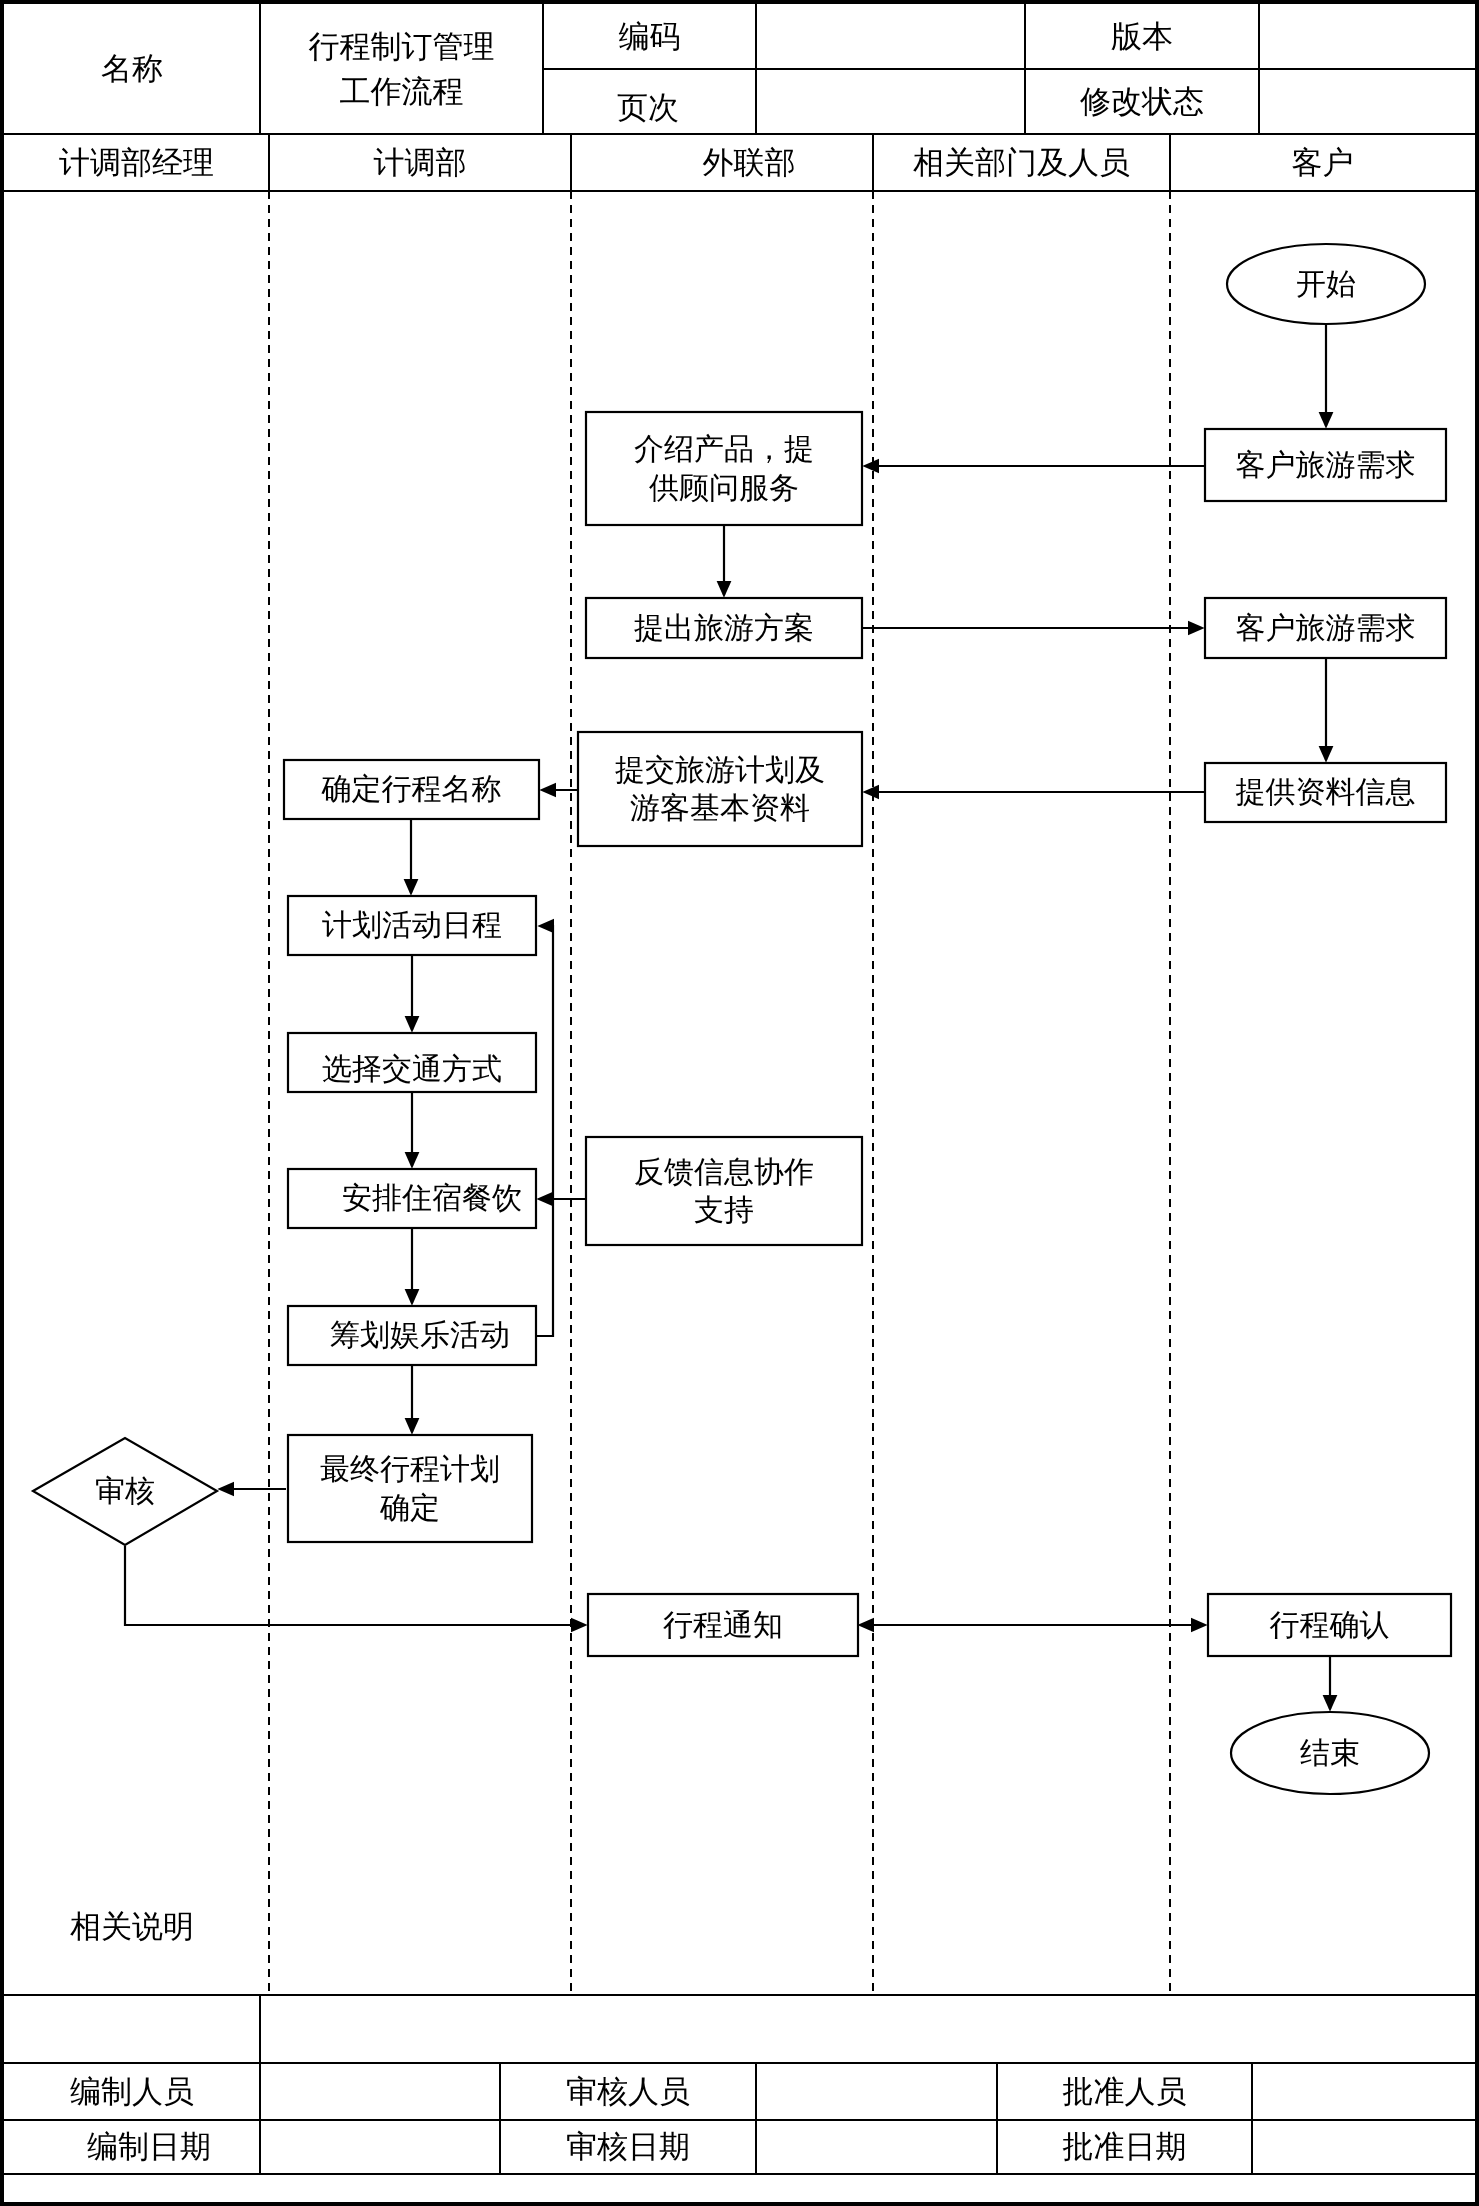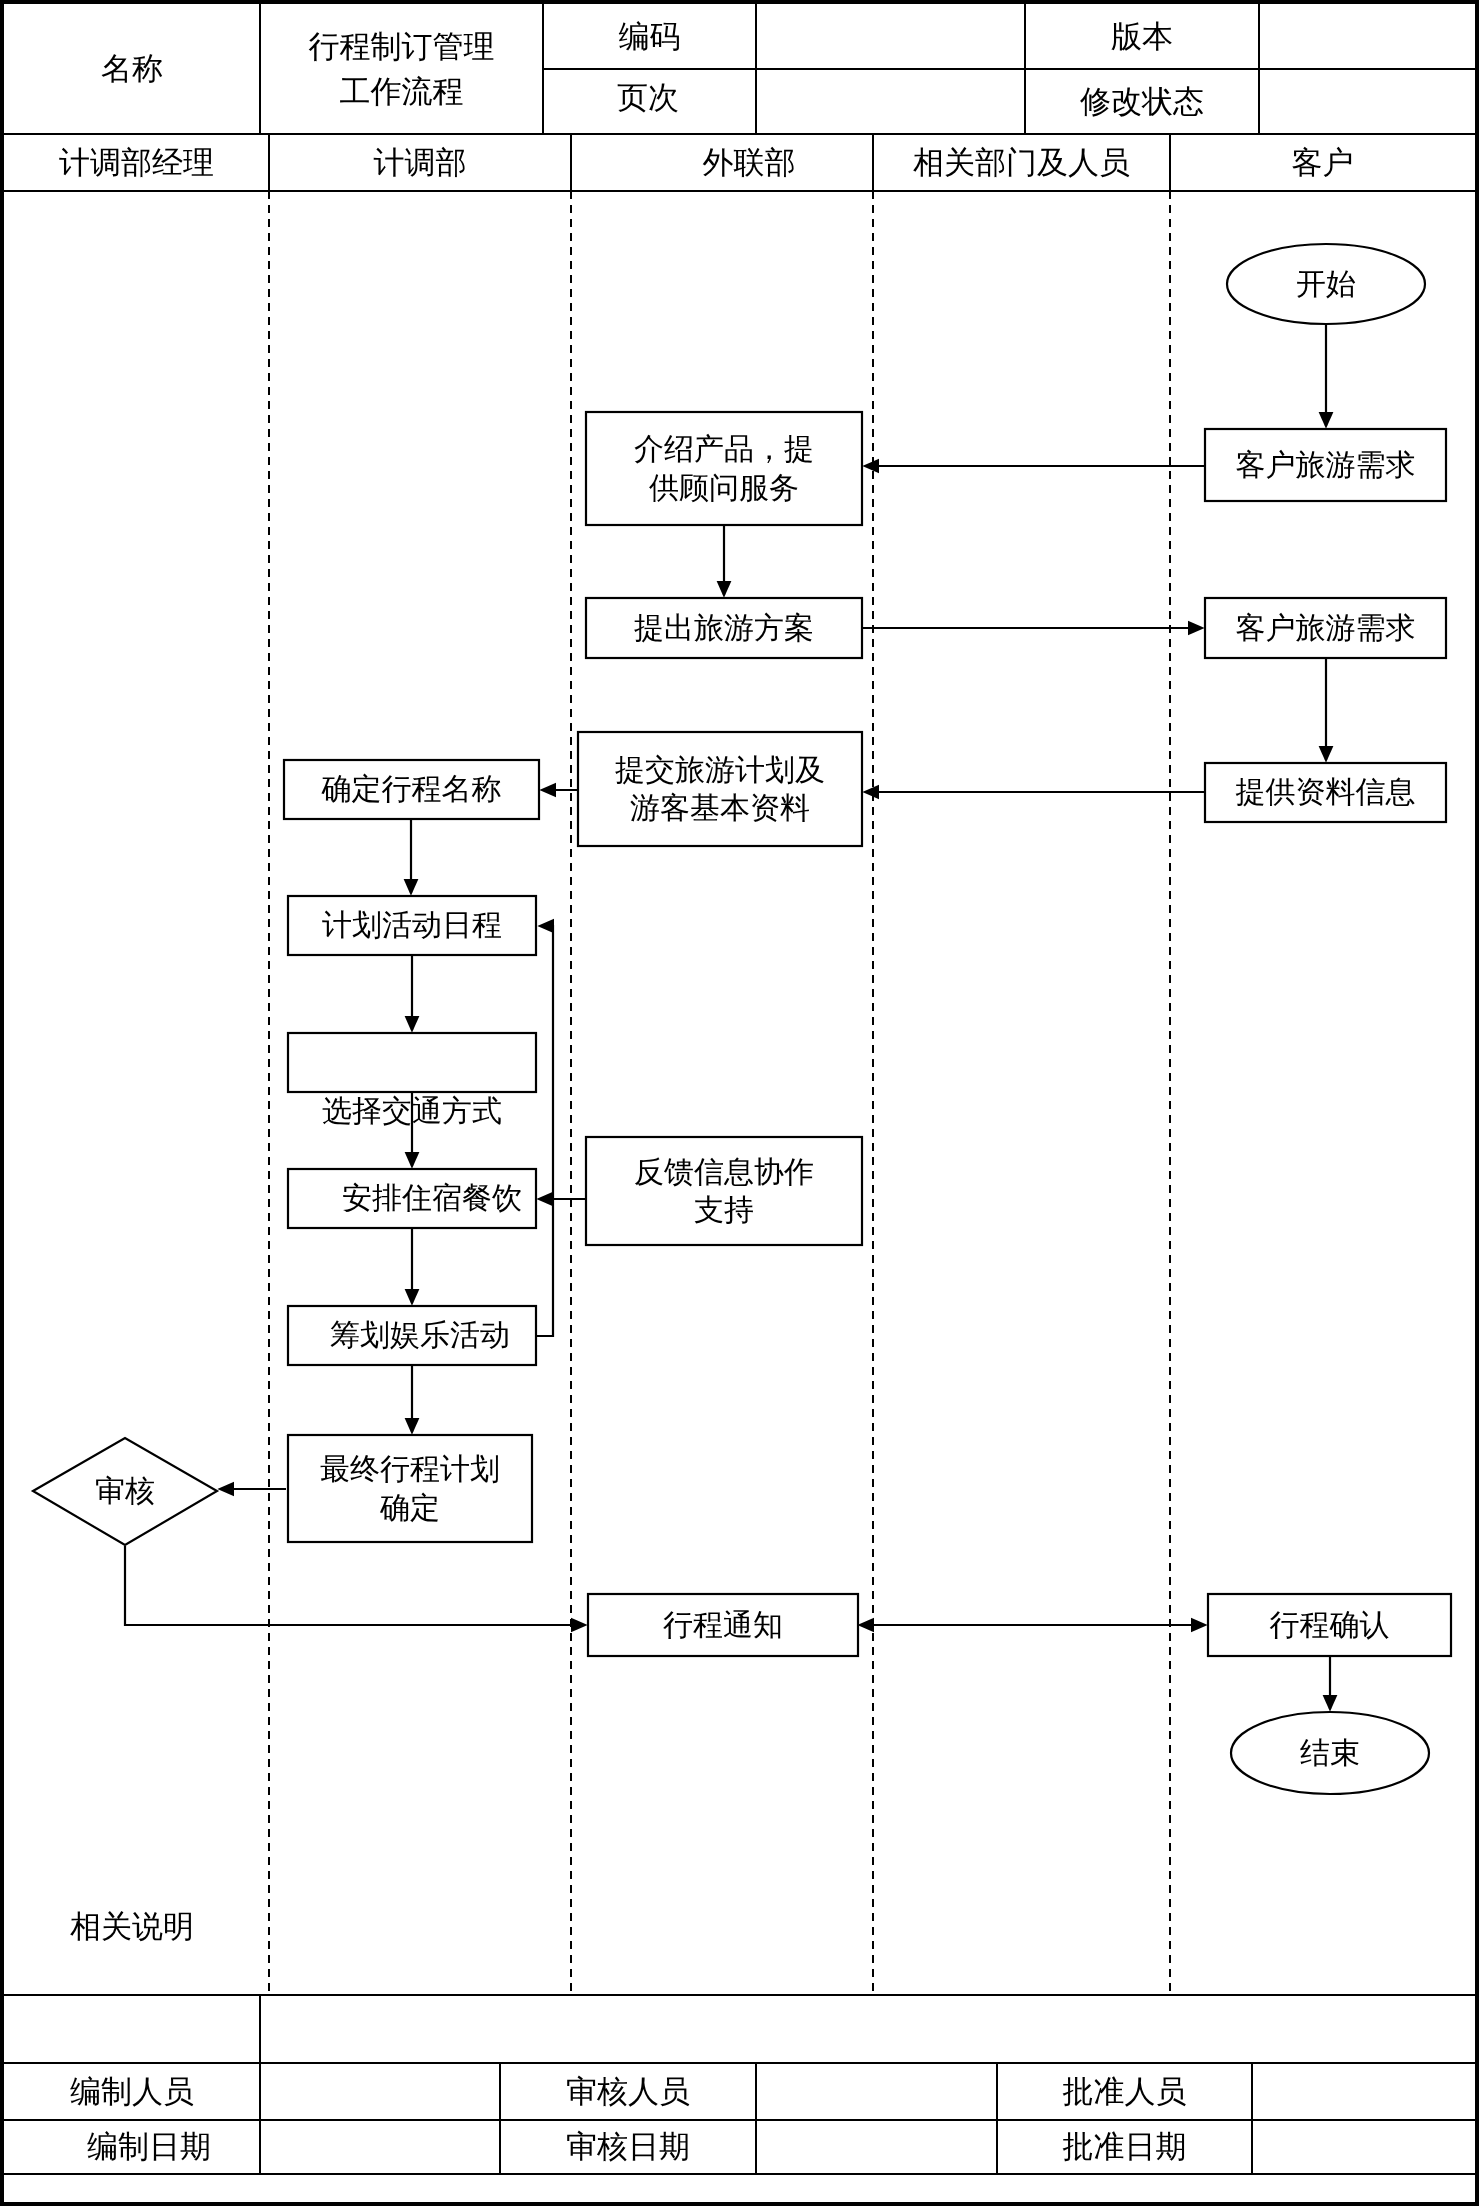--- a/index.html
+++ b/index.html
@@ -118,41 +118,41 @@
 
   <div class="lbl hdr" style="left:4px;top:4px;width:256px;height:130px;">名称</div>
   <div class="lbl hdr two-line" style="left:260px;top:4px;width:283px;height:130px;">
     <span>行程制订管理</span>
     <span>工作流程</span>
   </div>
   <div class="lbl hdr" style="left:543px;top:4px;width:213px;height:65px;">编码</div>
   <div class="lbl hdr" style="left:756px;top:4px;width:269px;height:65px;"></div>
   <div class="lbl hdr" style="left:1025px;top:4px;width:234px;height:65px;">版本</div>
   <div class="lbl hdr" style="left:1259px;top:4px;width:216px;height:65px;"></div>
-  <div class="lbl hdr" style="left:543px;top:65px;width:210px;height:65px;">页次</div>
+  <div class="lbl hdr" style="left:543px;top:75px;width:210px;height:65px;">页次</div>
   <div class="lbl hdr" style="left:756px;top:69px;width:269px;height:65px;"></div>
   <div class="lbl hdr" style="left:1025px;top:69px;width:234px;height:65px;">修改状态</div>
   <div class="lbl hdr" style="left:1259px;top:69px;width:216px;height:65px;"></div>
 
   <div class="lbl hdr" style="left:4px;top:134px;width:265px;height:57px;">计调部经理</div>
   <div class="lbl hdr" style="left:269px;top:134px;width:302px;height:57px;">计调部</div>
   <div class="lbl hdr" style="left:571px;top:134px;width:356px;height:57px;">外联部</div>
   <div class="lbl hdr" style="left:873px;top:134px;width:297px;height:57px;">相关部门及人员</div>
   <div class="lbl hdr" style="left:1170px;top:134px;width:305px;height:57px;">客户</div>
 
   <div class="lbl" style="left:1227px;top:244px;width:198px;height:80px;">开始</div>
   <div class="lbl" style="left:1205px;top:429px;width:241px;height:72px;">客户旅游需求</div>
   <div class="lbl" style="left:626px;top:412px;width:196px;height:113px;">介绍产品，提供顾问服务</div>
   <div class="lbl" style="left:586px;top:598px;width:276px;height:60px;">提出旅游方案</div>
   <div class="lbl" style="left:1205px;top:598px;width:241px;height:60px;">客户旅游需求</div>
   <div class="lbl" style="left:1205px;top:763px;width:241px;height:59px;">提供资料信息</div>
   <div class="lbl" style="left:607px;top:732px;width:226px;height:114px;">提交旅游计划及游客基本资料</div>
   <div class="lbl" style="left:284px;top:760px;width:255px;height:59px;">确定行程名称</div>
   <div class="lbl" style="left:288px;top:896px;width:248px;height:59px;">计划活动日程</div>
-  <div class="lbl" style="left:288px;top:1075px;width:248px;height:72px;">选择交通方式</div>
+  <div class="lbl" style="left:288px;top:1033px;width:248px;height:72px;">选择交通方式</div>
   <div class="lbl" style="left:288px;top:1169px;width:248px;height:59px;padding-left:40px;">安排住宿餐饮</div>
   <div class="lbl" style="left:626px;top:1137px;width:196px;height:108px;">反馈信息协作支持</div>
   <div class="lbl" style="left:288px;top:1306px;width:248px;height:59px;margin-left:8px;">筹划娱乐活动</div>
   <div class="lbl" style="left:312px;top:1435px;width:196px;height:107px;">最终行程计划确定</div>
   <div class="lbl" style="left:33px;top:1438px;width:184px;height:107px;">审核</div>
   <div class="lbl" style="left:588px;top:1594px;width:270px;height:62px;">行程通知</div>
   <div class="lbl" style="left:1208px;top:1594px;width:243px;height:62px;">行程确认</div>
   <div class="lbl" style="left:1231px;top:1712px;width:198px;height:82px;">结束</div>
 
   <div class="lbl hdr" style="left:4px;top:1893px;width:256px;height:68px;">相关说明</div>

